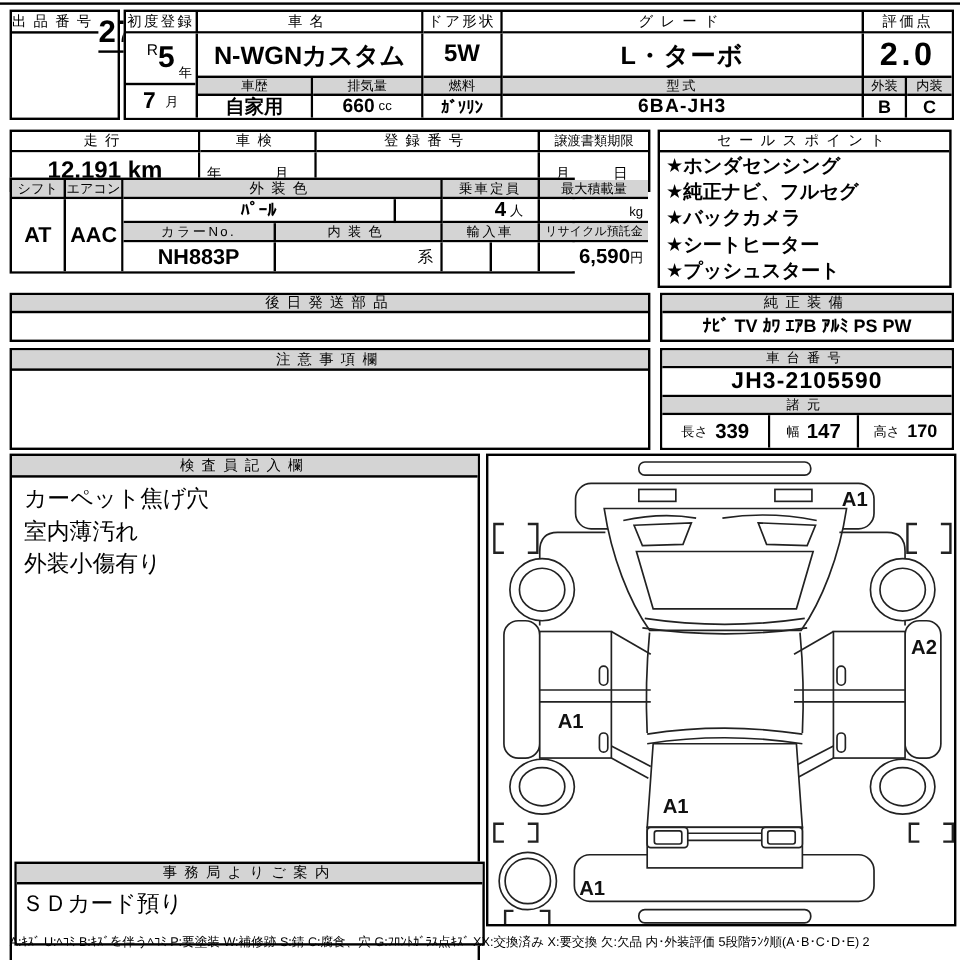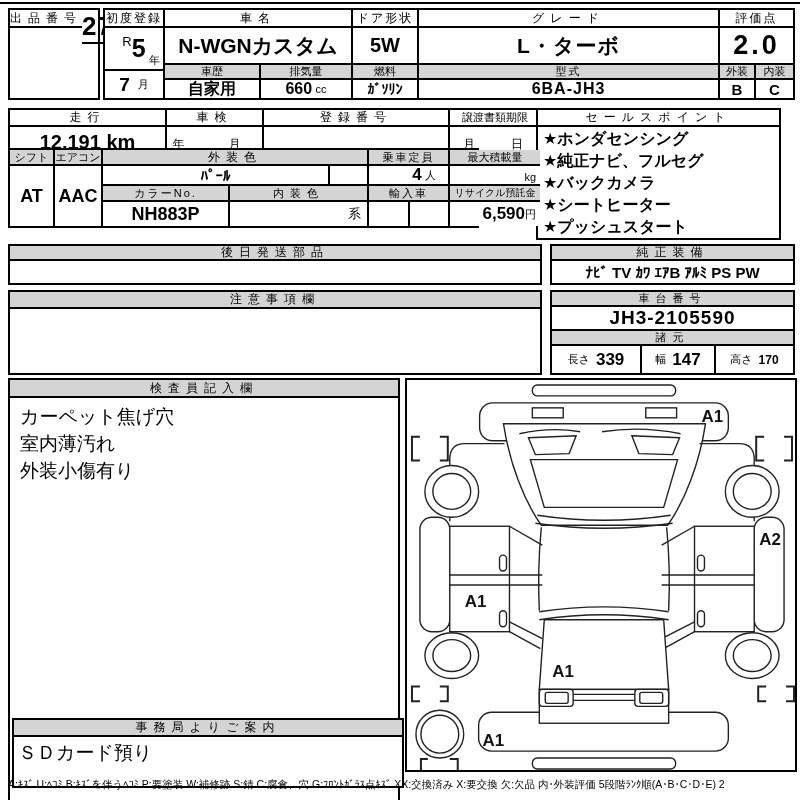--- a/index.html
+++ b/index.html
@@ -82,21 +82,21 @@
     <div class="c sp">車検</div>
     <div class="c sp">登録番号</div>
     <div class="c nr" style="font-size:11px">譲渡書類期限</div>
     <div class="c nb b" style="font-size:20px">12,191 km</div>
     <div class="c nb" style="align-items:flex-end;padding-bottom:5px;font-size:12px;letter-spacing:16px">年　月</div>
     <div class="c nb"></div>
     <div class="c nb nr" style="align-items:flex-end;justify-content:flex-end;padding:0 5px 5px 0;font-size:12px;letter-spacing:12px">月　日</div>
   </div>
 </div>
 
-<div class="box" style="left:536px;top:108px;width:245px;height:132px">
+<div class="box" style="left:548px;top:108px;width:245px;height:132px">
   <div style="height:17px;border-bottom:2px solid #000;display:flex;align-items:center;justify-content:center;font-size:12px;letter-spacing:6px;box-sizing:border-box">セールスポイント</div>
   <div style="padding:1px 2px">
     <div class="salesitem">★ホンダセンシング</div>
     <div class="salesitem">★純正ナビ、フルセグ</div>
     <div class="salesitem">★バックカメラ</div>
     <div class="salesitem">★シートヒーター</div>
     <div class="salesitem">★プッシュスタート</div>
   </div>
 </div>
 
@@ -155,21 +155,21 @@
     <div class="c nb" style="gap:6px">
           <span class="unit">長さ</span>
           <span class="b" style="font-size:17px">339</span>
         </div>
     <div class="c nb" style="gap:6px">
           <span class="unit">幅</span>
           <span class="b" style="font-size:17px">147</span>
         </div>
     <div class="c nb nr" style="gap:6px">
           <span class="unit">高さ</span>
-          <span class="b" style="font-size:12px">170</span>
+          <span class="b" style="font-size:15px">170</span>
         </div>
   </div>
 </div>
 
 <div class="box" style="left:8px;top:378px;width:392px;height:430px">
   <div class="hdrbar sp" style="height:18px">検査員記入欄</div>
   <div style="padding:5px 10px">
     <div class="insline">カーペット焦げ穴</div>
     <div class="insline">室内薄汚れ</div>
     <div class="insline">外装小傷有り</div>

